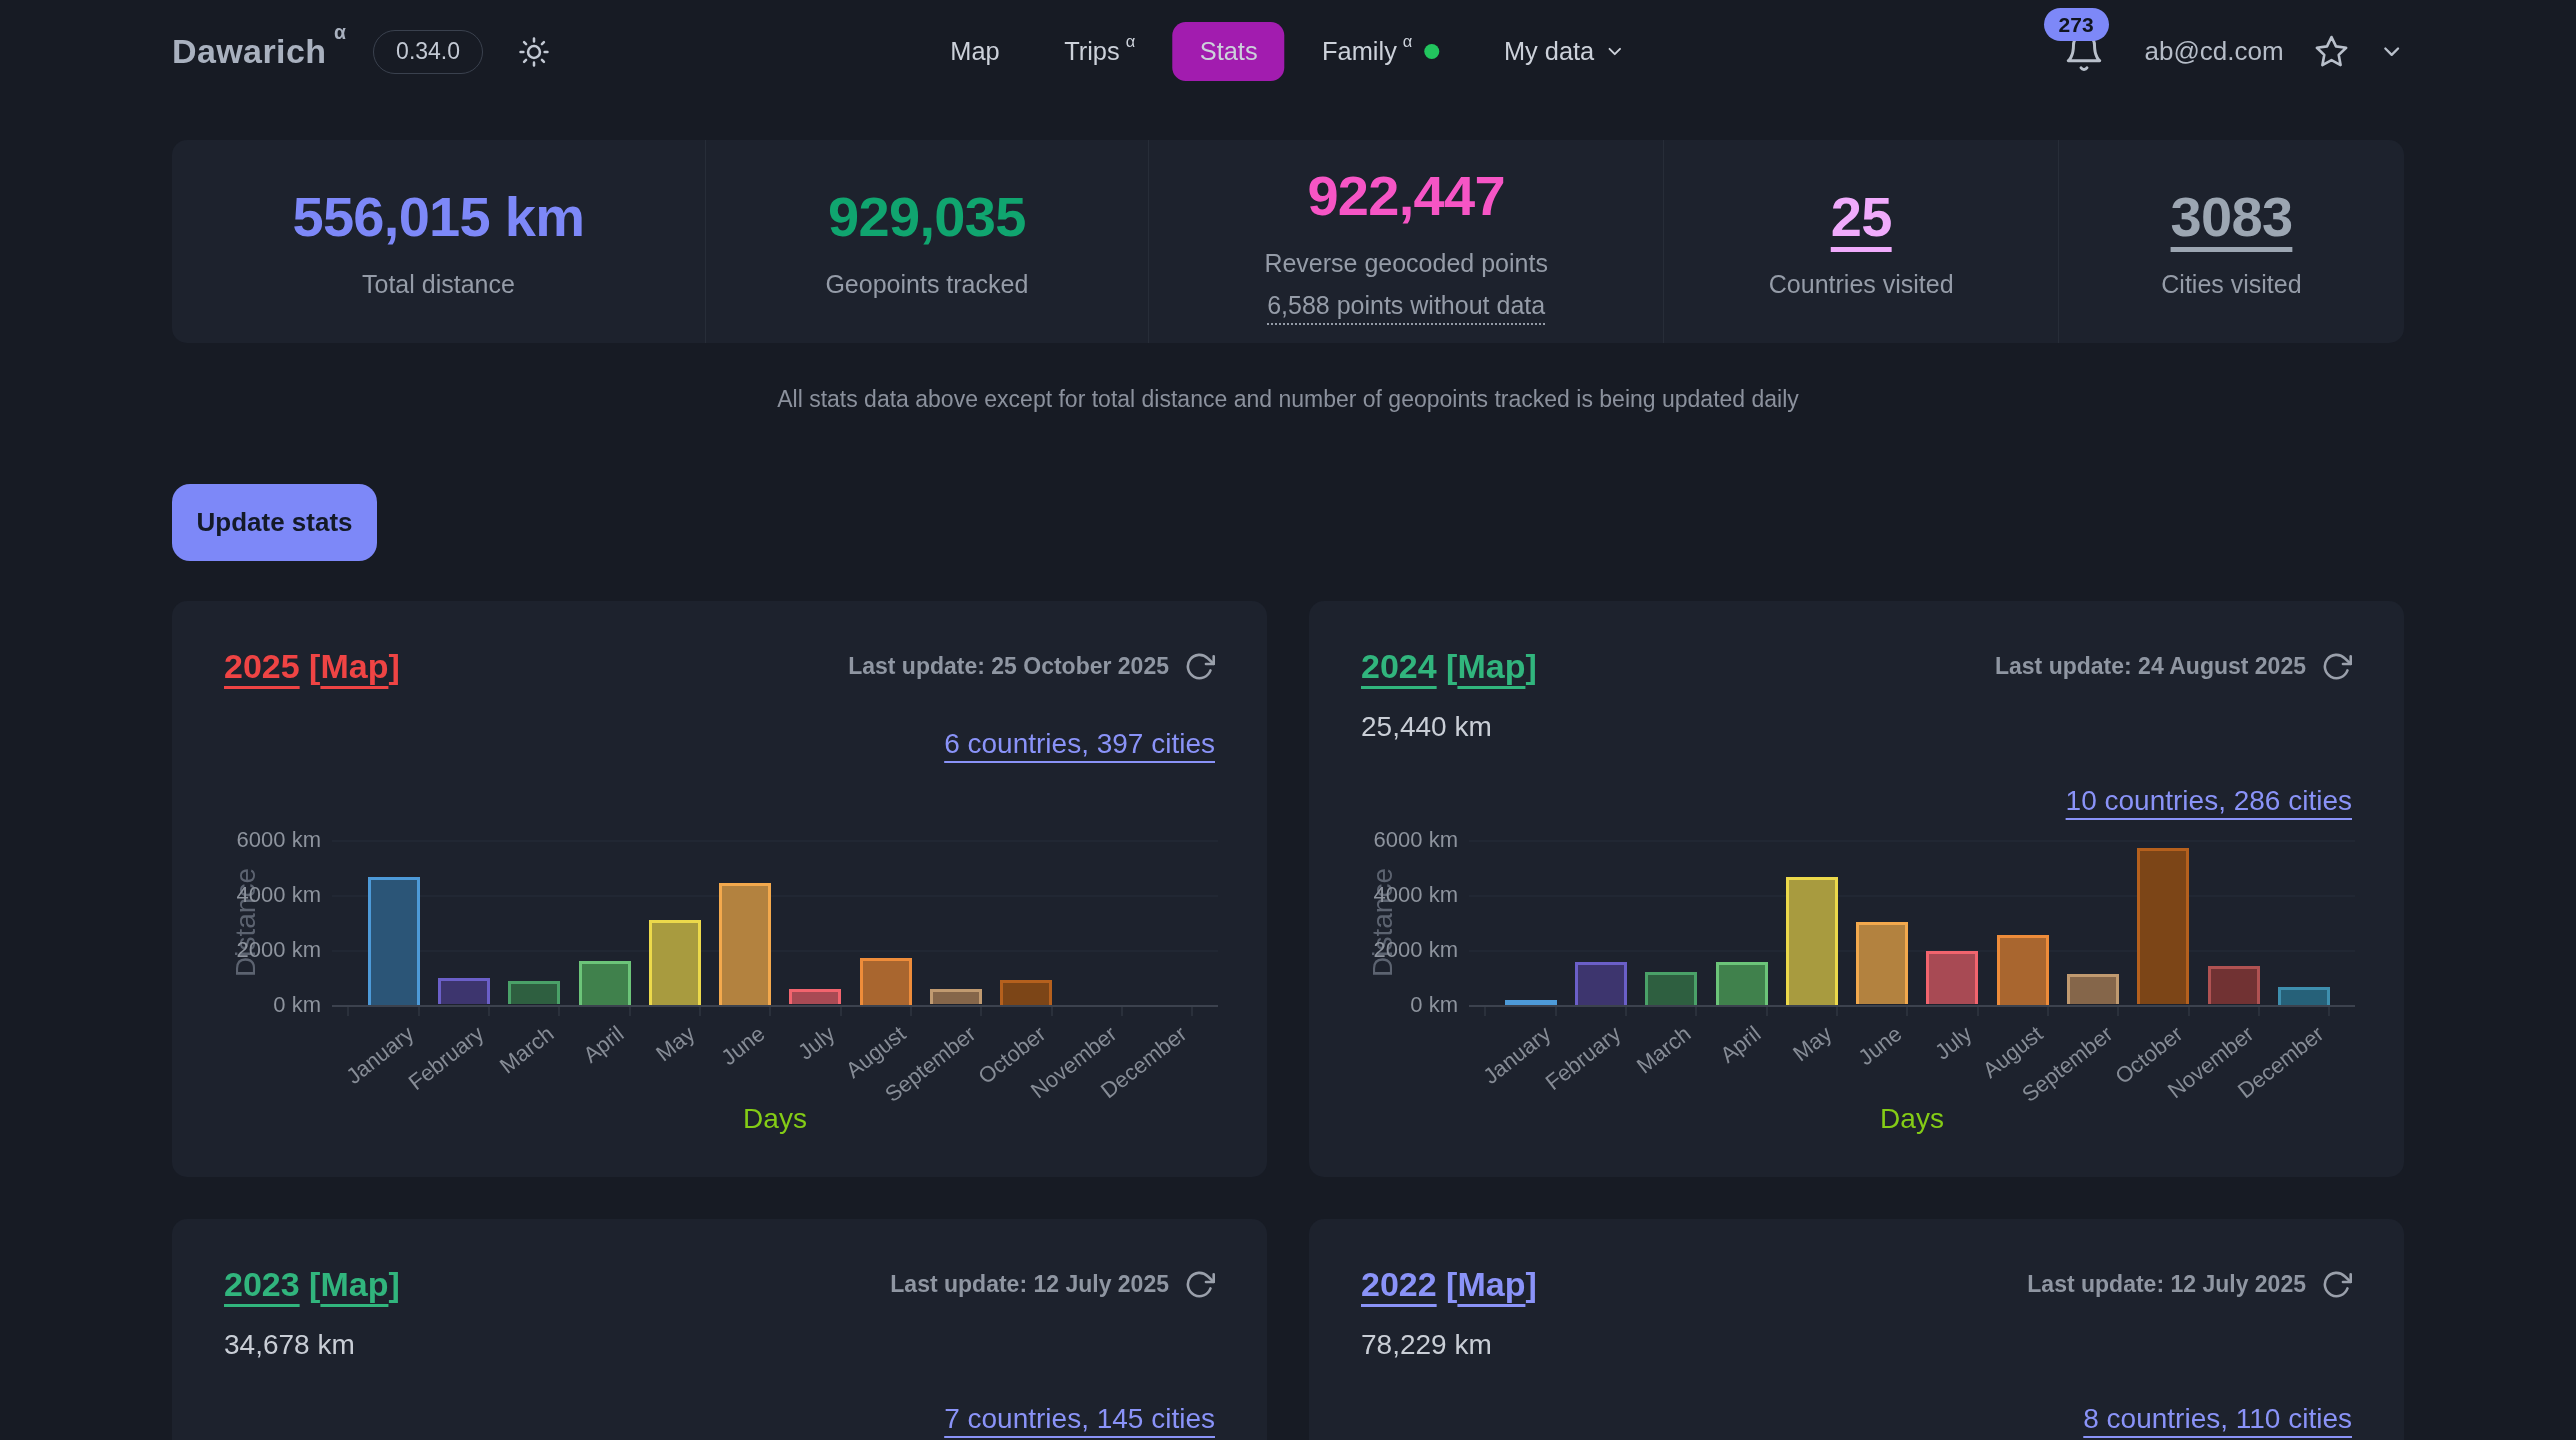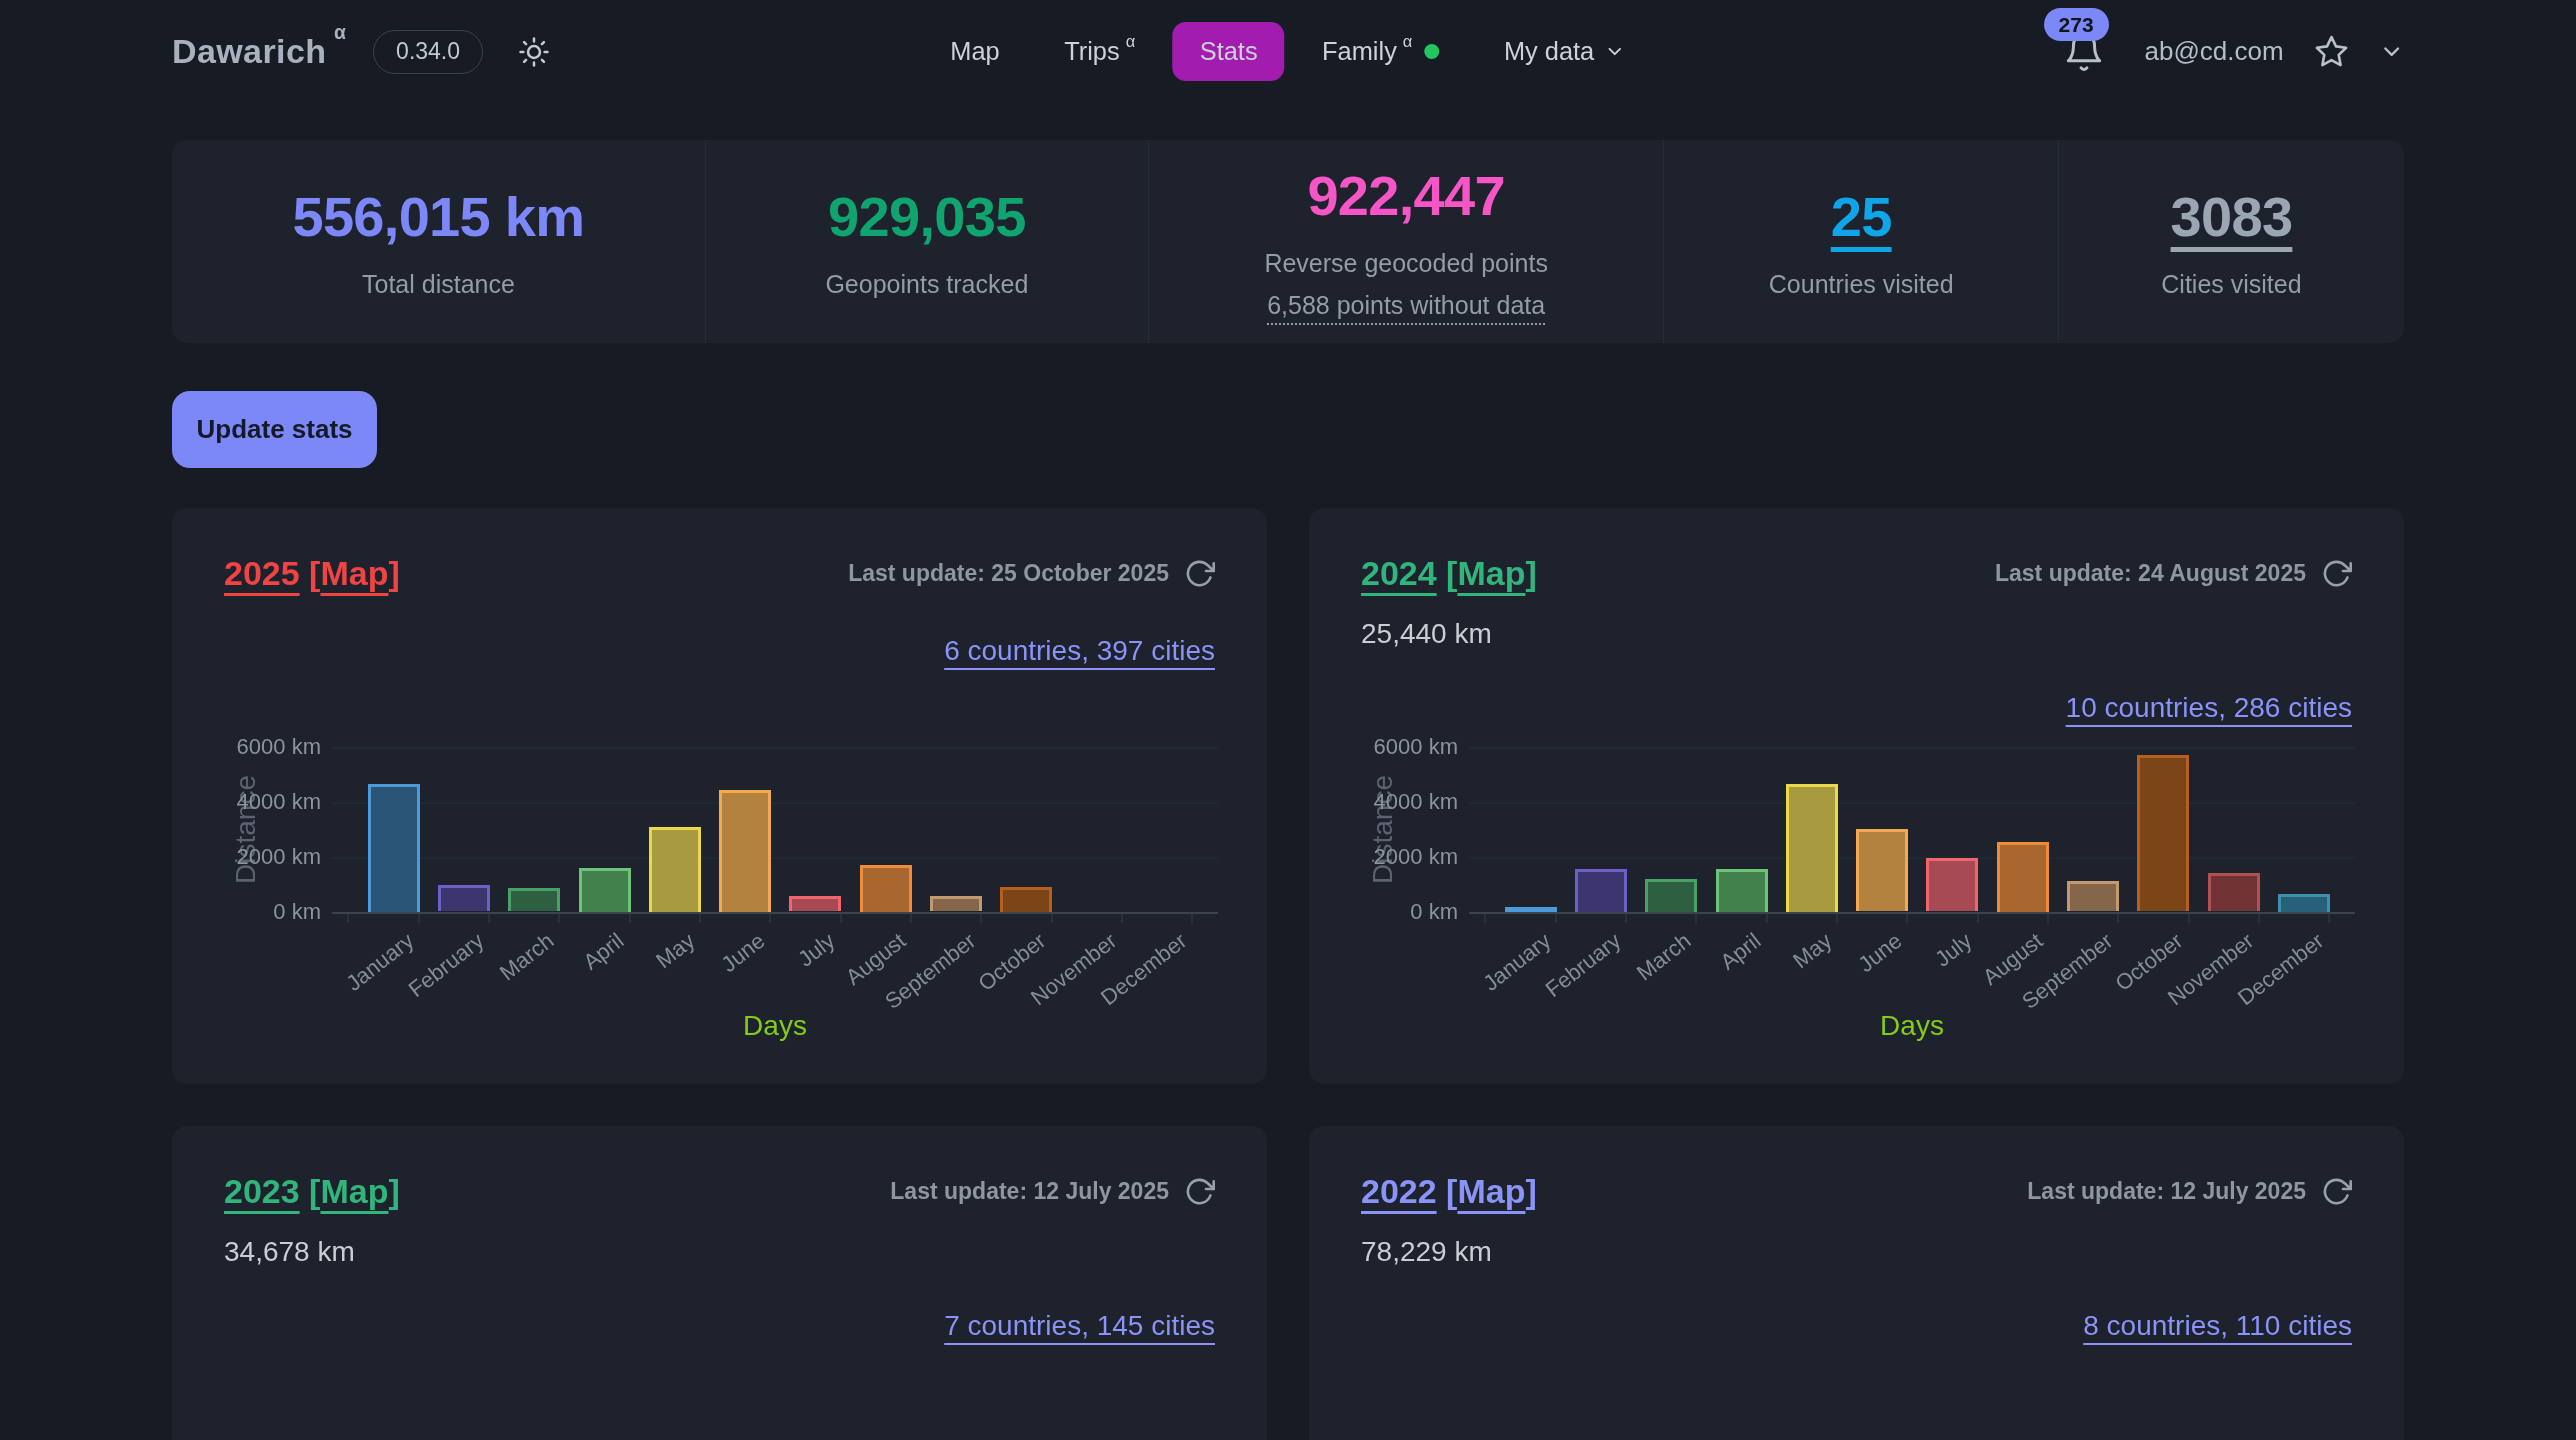--- a/index.html
+++ b/index.html
@@ -30,21 +30,21 @@
   .container{width:2232px;margin:0 auto;}
   .stats-bar{margin-top:37px;display:grid;grid-template-columns:1.54fr 1.28fr 1.49fr 1.14fr 1fr;background:#1d222d;border-radius:15px;height:203px;}
   .stat{display:flex;flex-direction:column;align-items:center;justify-content:center;border-left:1.5px solid #272d38;}
   .stat:first-child{border-left:none;}
   .stat .value{font-size:56px;font-weight:800;letter-spacing:-0.7px;}
   .stat .label{font-size:25px;color:#959ca8;margin-top:21px;}
   .stat .sub{font-size:25px;color:#959ca8;margin-top:13.5px;text-decoration:underline dotted 2.2px;text-underline-offset:9px;}
   .c-purple{color:#7d88f8;}
   .c-green{color:#10a56f;}
   .c-pink{color:#f655c5;}
-  .c-yellow{color:#0ea5e9;}
+  .c-yellow{color:#f0abfc;}
   .c-gray{color:#9ca6b2;}
   .u-solid{text-decoration:underline;text-decoration-thickness:5.2px;text-underline-offset:10.5px;}
   .note{text-align:center;font-size:23px;color:#8b919d;margin-top:43px;}
   .update-btn{margin-top:48px;background:#7d88f8;color:#141a28;font-weight:700;font-size:26px;width:205px;height:77px;border-radius:18px;border:none;cursor:pointer;font-family:inherit;}
   
   .cards{display:grid;grid-template-columns:1fr 1fr;gap:42px;margin-top:40px;padding-bottom:45px;}
   .card{background:#1d222d;border-radius:15px;height:576px;position:relative;padding:46px 52px 0;box-sizing:border-box;}
   .card-head{display:flex;align-items:center;justify-content:space-between;}
   .yr-title{font-size:34px;font-weight:700;}
   .yr-title a{text-decoration:underline;text-decoration-thickness:3px;text-underline-offset:7.5px;}
@@ -150,20 +150,21 @@
     <div class="stat">
       <div class="value c-yellow u-solid">25</div>
       <div class="label">Countries visited</div>
     </div>
     <div class="stat">
       <div class="value c-gray u-solid">3083</div>
       <div class="label">Cities visited</div>
     </div>
   </section>
 
+  <p class="note">All stats data above except for total distance and number of geopoints tracked is being updated daily</p>
 
   <button class="update-btn">Update stats</button>
 
   <section class="cards" id="cards">
       <section class="card">
         <div class="card-head">
           <h2 class="yr-title" style="color: #ef4444; margin: 0px;"><a>2025</a> <span>[</span><a>Map</a><span>]</span></h2>
           <div class="last-update">
             <span>Last update: 25 October 2025</span>
             <span>

